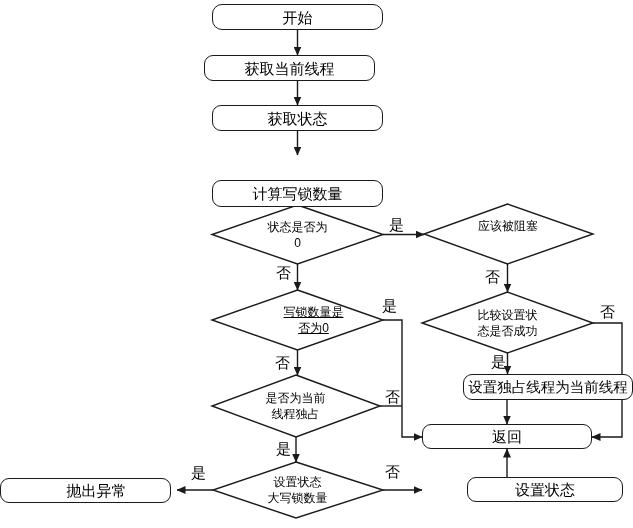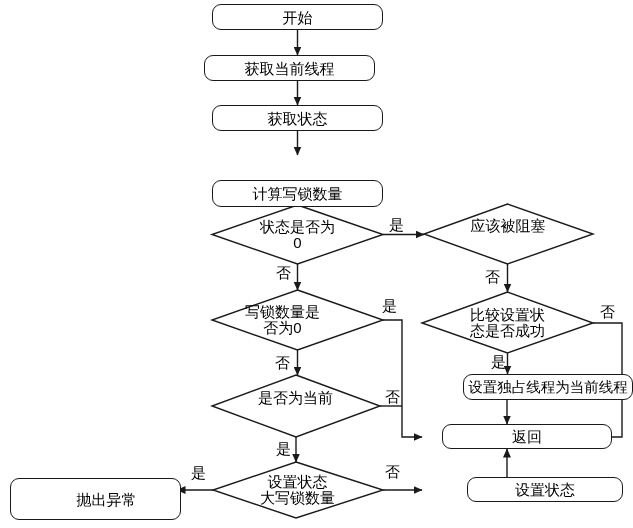--- a/index.html
+++ b/index.html
@@ -23,21 +23,21 @@
     align-items: center;
     justify-content: center;
     font-size: 15px;
     line-height: 15px;
     white-space: nowrap;
     z-index: 2;
   }
   .dtext {
     position: absolute;
     text-align: center;
-    font-size: 15px;
+    font-size: 12px;
     line-height: 16px;
     z-index: 2;
     pointer-events: none;
   }
   .dtext span { display: block; }
   .elabel {
     position: absolute;
     font-size: 15px;
     line-height: 16px;
     z-index: 3;
@@ -78,39 +78,40 @@
       <path d="M507,400 L507,424" marker-end="url(#arr)"></path>
       <path d="M507,477 L507,449" marker-end="url(#arr)"></path>
       <path d="M213,490 L177,490" marker-end="url(#arr)"></path>
       <path d="M383,490 L422,490" marker-end="url(#arr)"></path>
       <path d="M383,320 L402,320 L402,437 L422,437" marker-end="url(#arr)"></path>
       <path d="M380,406 L402,406"></path>
       <path d="M593,323 L622,323 L622,437 L592,437" marker-end="url(#arr)"></path>
     </g>
   </svg>
 
-  <div class="pbox" style="left:212px; top:4px; width:171px; height:26px;">开始</div>
+  <div class="pbox" style="left:212px; top:4px; width:171px; height:26px;border-radius:10px;">开始</div>
   <div class="pbox" style="left:204px; top:55px; width:171px; height:26px;">获取当前线程</div>
   <div class="pbox" style="left:212px; top:105px; width:171px; height:26px;">获取状态</div>
   <div class="pbox" style="left:212px; top:155px; width:171px; height:27px;margin-top:25px;">计算写锁数量</div>
   <div class="pbox" style="left:422px; top:374px; width:170px; height:26px; font-size:14.5px;margin-left:41px;">设置独占线程为当前线程</div>
-  <div class="pbox" style="left:422px; top:424px; width:170px; height:25px;margin-left:20px;">返回</div>
+  <div class="pbox" style="left:422px; top:424px; width:170px; height:25px;">返回</div>
   <div class="pbox" style="left:422px; top:477px; width:156px; height:25px;margin-left:45px;">设置状态</div>
-  <div class="pbox" style="left:10px; top:478px; width:171px; height:42px;padding-left:22px;">抛出异常</div>
+  <div class="pbox" style="left:0; top:478px; width:171px; height:25px;padding-left:22px;">抛出异常</div>
 
   <div class="dtext" style="left:212px; top:219px; width:171px;">
     <span>状态是否为</span>
     <span>0</span>
   </div>
-  <div class="dtext" style="left:197px; top:304px; width:171px;">
+  <div class="dtext" style="left:228px; top:304px; width:171px;text-decoration:underline;">
     <span>写锁数量是</span>
     <span>否为0</span>
   </div>
   <div class="dtext" style="left:210px; top:390px; width:171px;">
     <span>是否为当前</span>
+    <span>线程独占</span>
   </div>
   <div class="dtext" style="left:212px; top:474px; width:171px;">
     <span>设置状态</span>
     <span>大写锁数量</span>
   </div>
   <div class="dtext" style="left:423px; top:218px; width:170px;">
     <span>应该被阻塞</span>
   </div>
   <div class="dtext" style="left:422px; top:307px; width:171px;">
     <span>比较设置状</span>

